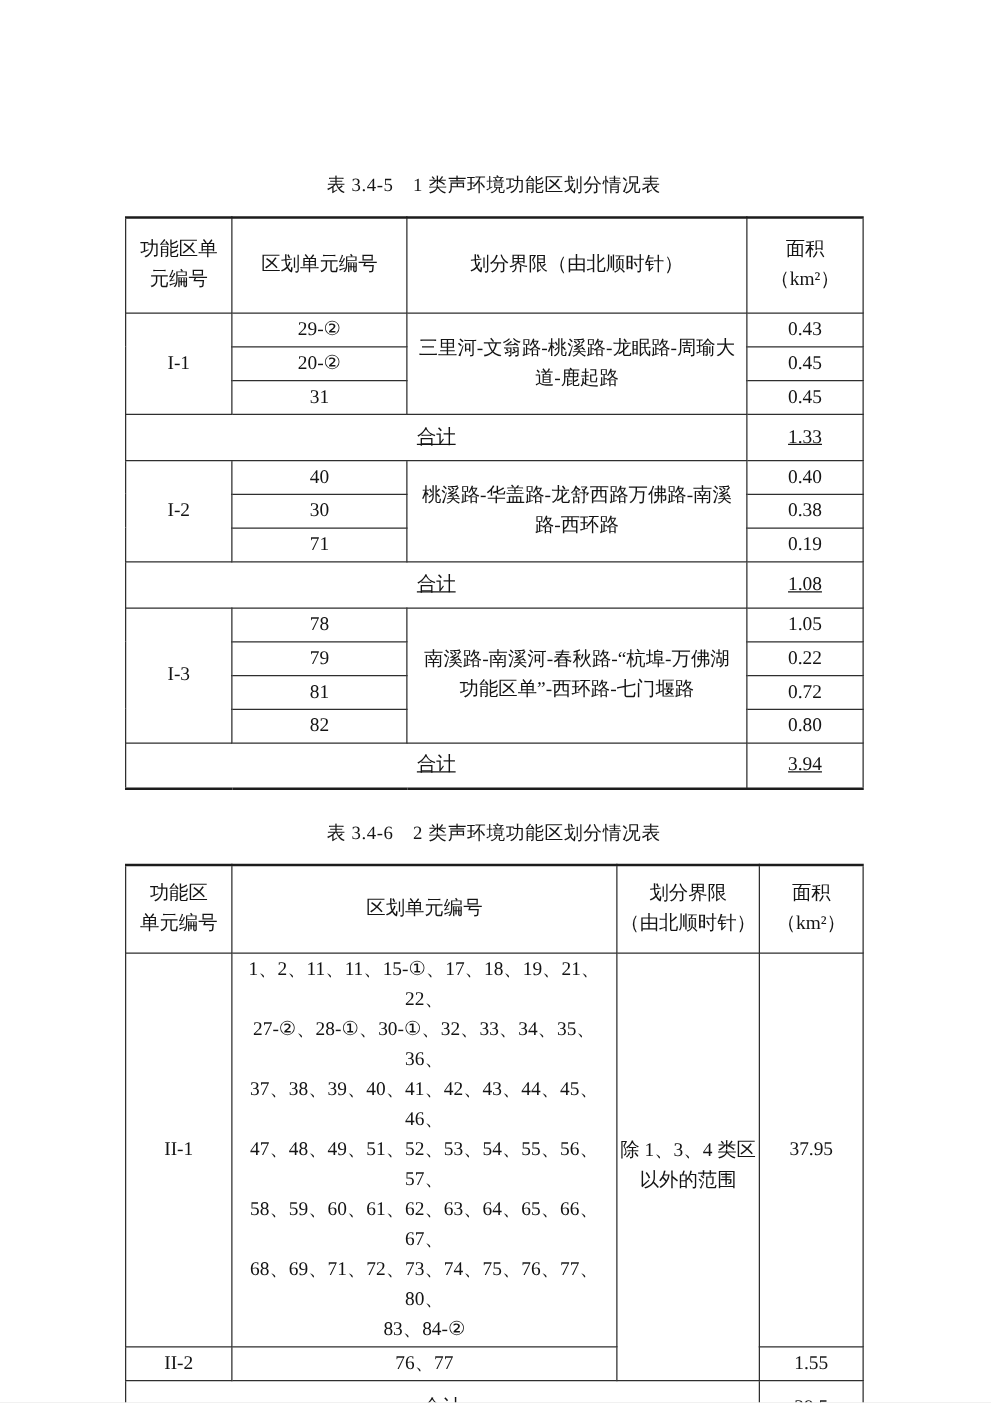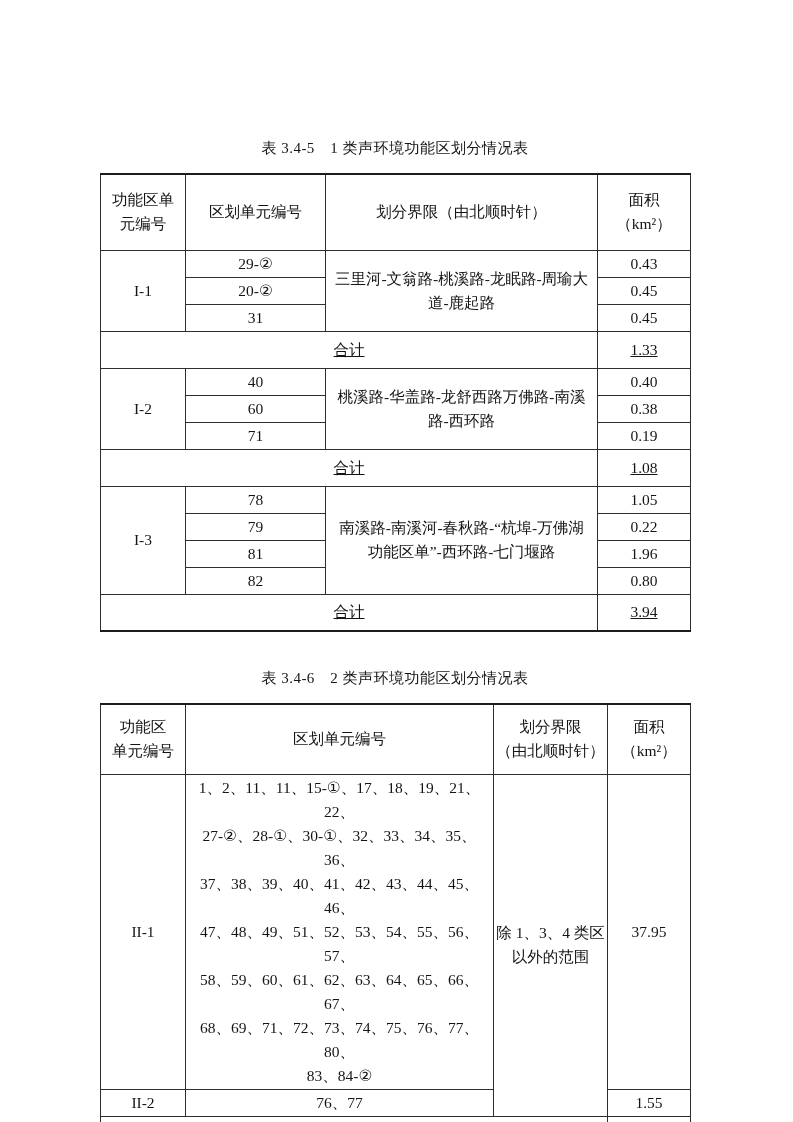--- a/index.html
+++ b/index.html
@@ -8,21 +8,21 @@
     width:793px; height:1122px; background:#ffffff; position:relative;
     margin:0 auto; overflow:hidden;
     font-family:"Liberation Serif","DejaVu Serif","DejaVu Sans",serif;
     color:#111;
   }
   .content { position:absolute; left:100px; top:0; width:590px; }
   .table-title {
     margin-top:139px; text-align:center; font-size:15px; color:#151515;
     white-space:pre-line; letter-spacing:0.5px;
   }
-  .t2title { margin-top:37px; }
+  .t2title { margin-top:25px; }
   table.t {
     width:590px; table-layout:fixed; border-collapse:collapse;
     margin-top:15px;
     border-top:2.5px solid #1c1c1c; border-bottom:2.5px solid #1c1c1c;
   }
   .t2 { margin-top:11px; }
   table.t td {
     border:1px solid #2e2e2e; text-align:center; vertical-align:middle;
     font-size:15.5px; white-space:pre-line; line-height:24px;
     overflow:hidden; padding:1px 2px; color:#141414;
@@ -87,21 +87,21 @@
         </tr>
 
         <tr class="ur">
           <td rowspan="3">I-2</td>
           <td>40</td>
           <td rowspan="3">桃溪路-华盖路-龙舒西路万佛路-南溪
 路-西环路</td>
           <td>0.40</td>
         </tr>
         <tr class="ur">
-          <td>60</td>
+          <td>30</td>
           <td>0.38</td>
         </tr>
         <tr class="ur">
           <td>71</td>
           <td>0.19</td>
         </tr>
         <tr class="tr-total">
           <td colspan="3">合计</td>
           <td>1.08</td>
         </tr>
@@ -112,21 +112,21 @@
           <td rowspan="4">南溪路-南溪河-春秋路-“杭埠-万佛湖
 功能区单”-西环路-七门堰路</td>
           <td>1.05</td>
         </tr>
         <tr class="ur">
           <td>79</td>
           <td>0.22</td>
         </tr>
         <tr class="ur">
           <td>81</td>
-          <td>1.96</td>
+          <td>0.72</td>
         </tr>
         <tr class="ur">
           <td>82</td>
           <td>0.80</td>
         </tr>
         <tr class="tr-total">
           <td colspan="3">合计</td>
           <td>3.94</td>
         </tr>
       </tbody>

